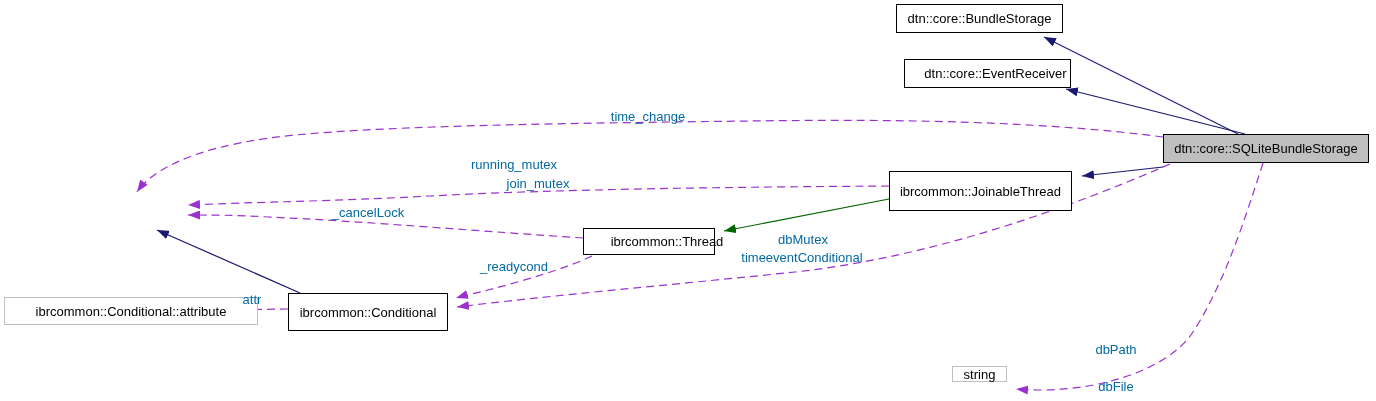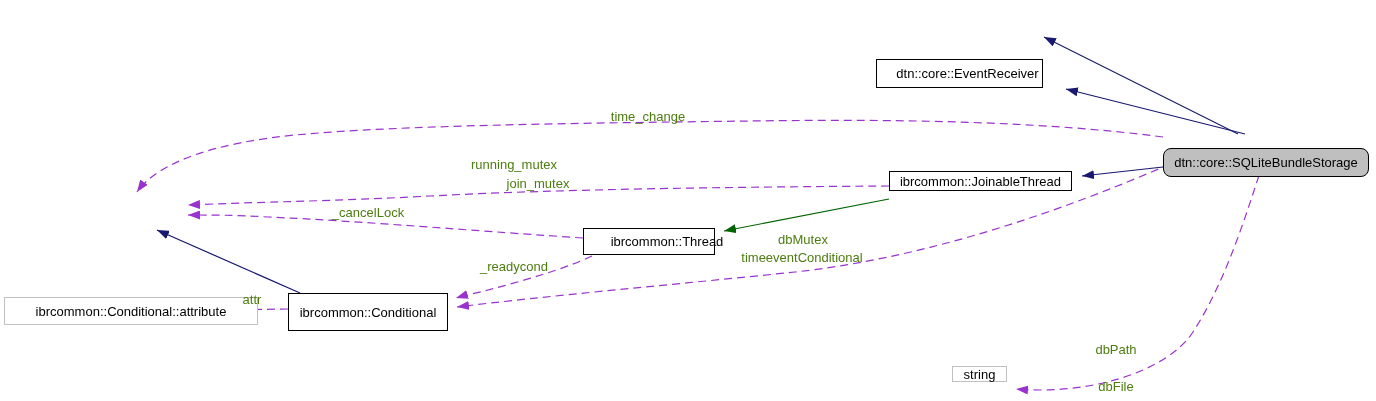--- a/index.html
+++ b/index.html
@@ -18,21 +18,21 @@
     background:#ffffff;
     display:flex;align-items:center;justify-content:center;
     font-size:13px;color:#000000;white-space:nowrap;
     z-index:2;
   }
   .node.current{background:#bfbfbf;}
   .node.external{border-color:#c0c0c0;}
   .edge-label{
     position:absolute;
     transform:translate(-50%,-50%);
-    font-size:13px;color:#4d7c0f;white-space:nowrap;
+    font-size:13px;color:#0369a1;white-space:nowrap;
     z-index:3;
   }
 </style>
 </head>
 <body>
 
 <div class="canvas">
 
   <svg class="edges" width="1376" height="401" viewBox="0 0 1376 401" xmlns="http://www.w3.org/2000/svg">
     <defs>
@@ -56,26 +56,27 @@
 
     <path d="M 1163 137 C 1040 121, 900 119, 750 121 C 590 123, 400 125, 295 135 C 215 143, 158 162, 137 192" stroke="#9a32cd" stroke-width="1.2" fill="none" stroke-dasharray="8,5" marker-end="url(#arr-purple)"></path>
     <path d="M 889 186 C 740 187, 560 189, 430 196 C 340 201, 255 202, 188 205" stroke="#9a32cd" stroke-width="1.2" fill="none" stroke-dasharray="8,5" marker-end="url(#arr-purple)"></path>
     <path d="M 583 238 C 490 232, 360 221, 268 217 C 235 215, 210 215, 188 215" stroke="#9a32cd" stroke-width="1.2" fill="none" stroke-dasharray="8,5" marker-end="url(#arr-purple)"></path>
     <path d="M 592 256 C 567 268, 523 281, 488 290 C 477 293, 466 295, 456 298" stroke="#9a32cd" stroke-width="1.2" fill="none" stroke-dasharray="8,5" marker-end="url(#arr-purple)"></path>
     <path d="M 1170 164 C 1060 212, 925 258, 795 272 C 680 284, 545 296, 457 307" stroke="#9a32cd" stroke-width="1.2" fill="none" stroke-dasharray="8,5" marker-end="url(#arr-purple)"></path>
     <path d="M 288 309 L 228 310" stroke="#9a32cd" stroke-width="1.2" fill="none" stroke-dasharray="8,5" marker-end="url(#arr-purple)"></path>
     <path d="M 1263 163 C 1243 225, 1224 284, 1193 332 C 1165 374, 1085 395, 1016 389" stroke="#9a32cd" stroke-width="1.2" fill="none" stroke-dasharray="8,5" marker-end="url(#arr-purple)"></path>
   </svg>
 
+  <div class="node" style="left:896px;top:4px;width:167px;height:29px;">dtn::core::BundleStorage</div>
 
-  <div class="node" style="left:876px;top:59px;width:167px;height:29px;padding-left:16px;">dtn::core::EventReceiver</div>
+  <div class="node" style="left:904px;top:59px;width:167px;height:29px;padding-left:16px;">dtn::core::EventReceiver</div>
 
-  <div class="node current" style="left:1163px;top:148px;width:206px;height:29px;border-radius:8px;">dtn::core::SQLiteBundleStorage</div>
+  <div class="node current" style="left:1163px;top:134px;width:206px;height:29px;">dtn::core::SQLiteBundleStorage</div>
 
-  <div class="node" style="left:889px;top:171px;width:183px;height:20px;">ibrcommon::JoinableThread</div>
+  <div class="node" style="left:889px;top:171px;width:183px;height:40px;">ibrcommon::JoinableThread</div>
 
 
   <div class="node" style="left:583px;top:228px;width:132px;height:27px;padding-left:36px;">ibrcommon::Thread</div>
 
   <div class="node external" style="left:4px;top:297px;width:254px;height:28px;">ibrcommon::Conditional::attribute</div>
 
   <div class="node" style="left:288px;top:293px;width:160px;height:38px;">ibrcommon::Conditional</div>
 
   <div class="node external" style="left:952px;top:366px;width:55px;height:16px;">string</div>
 

